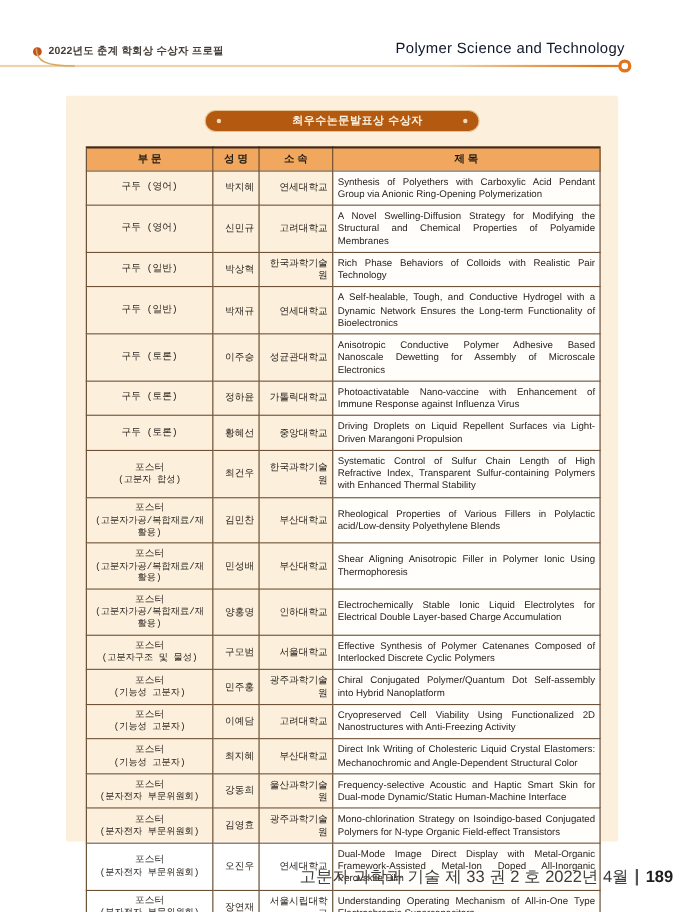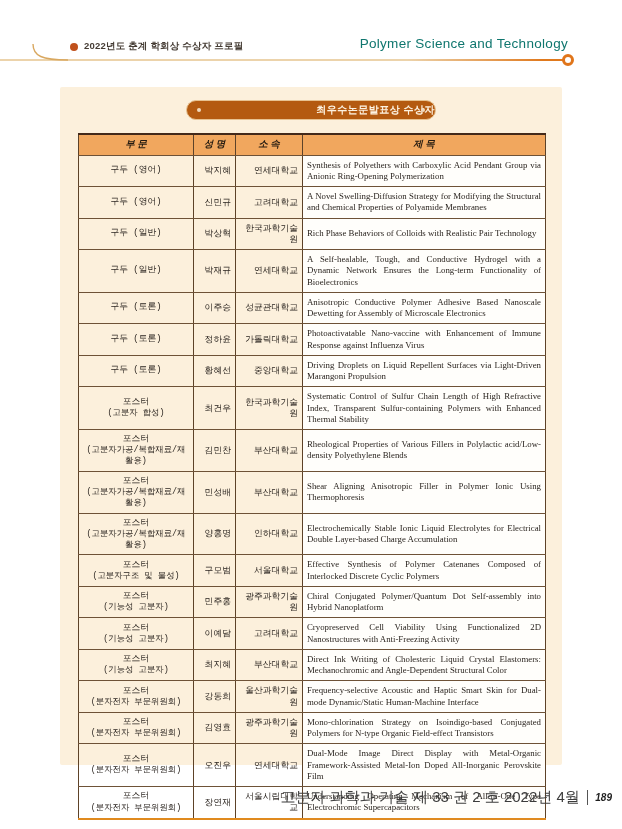--- a/index.html
+++ b/index.html
@@ -10,30 +10,30 @@
     background:#ffffff;
     font-family:"Liberation Sans","DejaVu Sans",sans-serif;
     color:#2b2520;
     overflow:hidden;
   }
 
   
   .page-header { position:absolute; top:0; left:0; right:0; height:70px; }
   .hdr-left {
     position:absolute; left:30px; top:40px;
-    display:flex; align-items:center; gap:6px;margin-left:40px;
+    display:flex; align-items:center; gap:6px;
   }
   .hdr-bullet {
     width:8px; height:8px; border-radius:50%;
     background:#c0511c; flex:0 0 auto;
   }
   .hdr-left-text { font-size:9.5px; font-weight:bold; color:#453c34; letter-spacing:0.2px; }
   .hdr-right-text {
     position:absolute; right:54px; top:36px;
-    font-size:13.5px; color:#0f766e; letter-spacing:0.3px;
+    font-size:13.5px; color:#0f172a; letter-spacing:0.3px;
   }
   .hdr-rule {
     position:absolute; left:0; top:59px; width:566px; height:1.5px;
     background:linear-gradient(90deg,#ecd3ab 0%, #ecd3ab 72%, #e0791d 96%);
   }
   .hdr-curve { position:absolute; left:28px; top:42px; }
   .hdr-ring {
     position:absolute; left:562px; top:54px;
     width:12px; height:12px; border-radius:50%;
     border:3px solid #e0751a; background:#ffffff;
@@ -43,21 +43,21 @@
   .content-panel {
     position:absolute; left:60px; top:87px; width:502px; height:678px;
     background:#fcf0dc; border-radius:2px;
   }
   .banner-pill {
     margin:13px auto 0 auto; width:250px; height:20px;
     background:#b45a10; border:1px solid #e7c röd91;
     border:1px solid #e7c291;
     border-radius:11px;
     position:relative;
-    display:flex; align-items:center; justify-content:flex-end;padding-left:28px;
+    display:flex; align-items:center; justify-content:center;padding-left:28px;
   }
   .banner-pill .pill-label {
     color:#fdf2e0; font-size:10px; font-weight:bold; letter-spacing:0.5px;
   }
   .pill-dot {
     position:absolute; top:50%; transform:translateY(-50%);
     width:4px; height:4px; border-radius:50%; background:#f0d9bc;
   }
   .pill-dot.left  { left:10px; }
   .pill-dot.right { right:10px; }
@@ -74,44 +74,42 @@
     border-right:1px solid #5d4228;
     border-top:1px solid #6e5237;
     border-bottom:1px solid #6e5237;
     vertical-align:middle;
   }
   table.award-table th {
     background:#f1a75e; color:#231a10;
     font-size:9.5px; font-weight:bold;
     height:21px; text-align:center;
     border-top:none;
-    font-style:italic;
   }
   table.award-table td {
     font-size:8.8px; line-height:1.28; padding:4px 4px;
     color:#2b2520;
   }
   td.cell-category { text-align:center;font-family:Liberation Mono, monospace; }
   td.cell-name { text-align:right; }
   td.cell-affiliation { text-align:right; font-size:8.4px; }
   td.cell-title {
     background:#fffefb; text-align:justify; padding:4px 7px;
     font-size:9px;
-    font-family:Liberation Serif, serif;
   }
   .cat-line2 { display:block; font-size:8.4px; }
 
   
   .page-footer {
     position:absolute; right:10px; bottom:22px;
     display:flex; align-items:center; gap:7px;
   }
   .footer-journal { font-size:15px; color:#3c3c3c; }
   .footer-sep { width:1.5px; height:15px; background:#555; }
-  .footer-page { font-size:10px; font-weight:bold; color:#1e1e1e;font-style:italic; }
+  .footer-page { font-size:15px; font-weight:bold; color:#1e1e1e; }
 </style>
 </head>
 <body>
 
 <div class="page-header">
   <div class="hdr-left">
     <span class="hdr-bullet"></span>
     <span class="hdr-left-text">2022년도 춘계 학회상 수상자 프로필</span>
   </div>
   <div class="hdr-right-text">Polymer Science and Technology</div>

